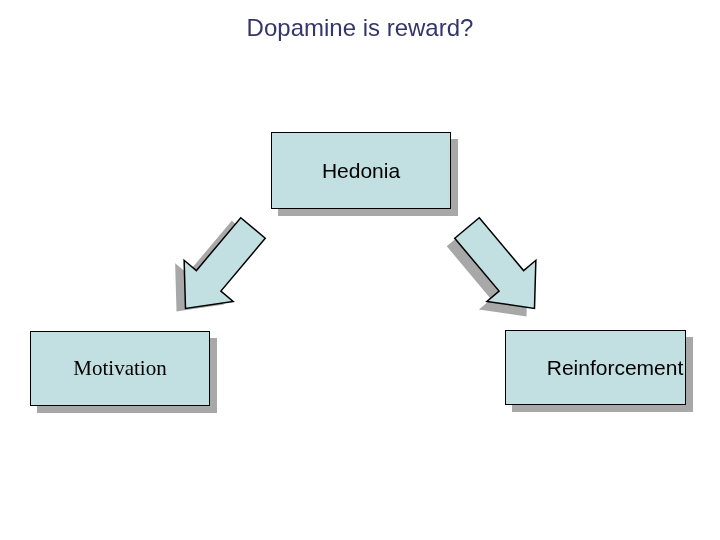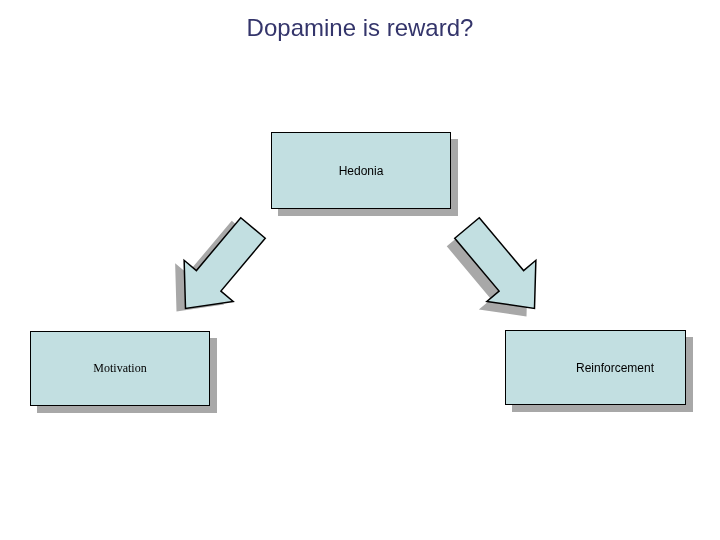--- a/index.html
+++ b/index.html
@@ -46,21 +46,21 @@
     position: absolute;
     background: #c2dfe1;
     border: 1.5px solid #000000;
     box-shadow: 7px 7px 0 0 #a8a8a8;
     box-sizing: border-box;
     display: flex;
     align-items: center;
     justify-content: center;
   }
   .node-label {
-    font-size: 12px;
+    font-size: 21px;
     color: #000000;
   }
   .box-hedonia       { left: 271px; top: 132px; width: 180px; height: 77px; }
   .box-motivation    { left: 30px;  top: 331px; width: 180px; height: 75px; font-family: Liberation Serif, serif; }
   .box-reinforcement { left: 505px; top: 330px; width: 181px; height: 75px; padding-left: 39px; }
 </style>
 </head>
 <body>
 
 <div class="slide">

